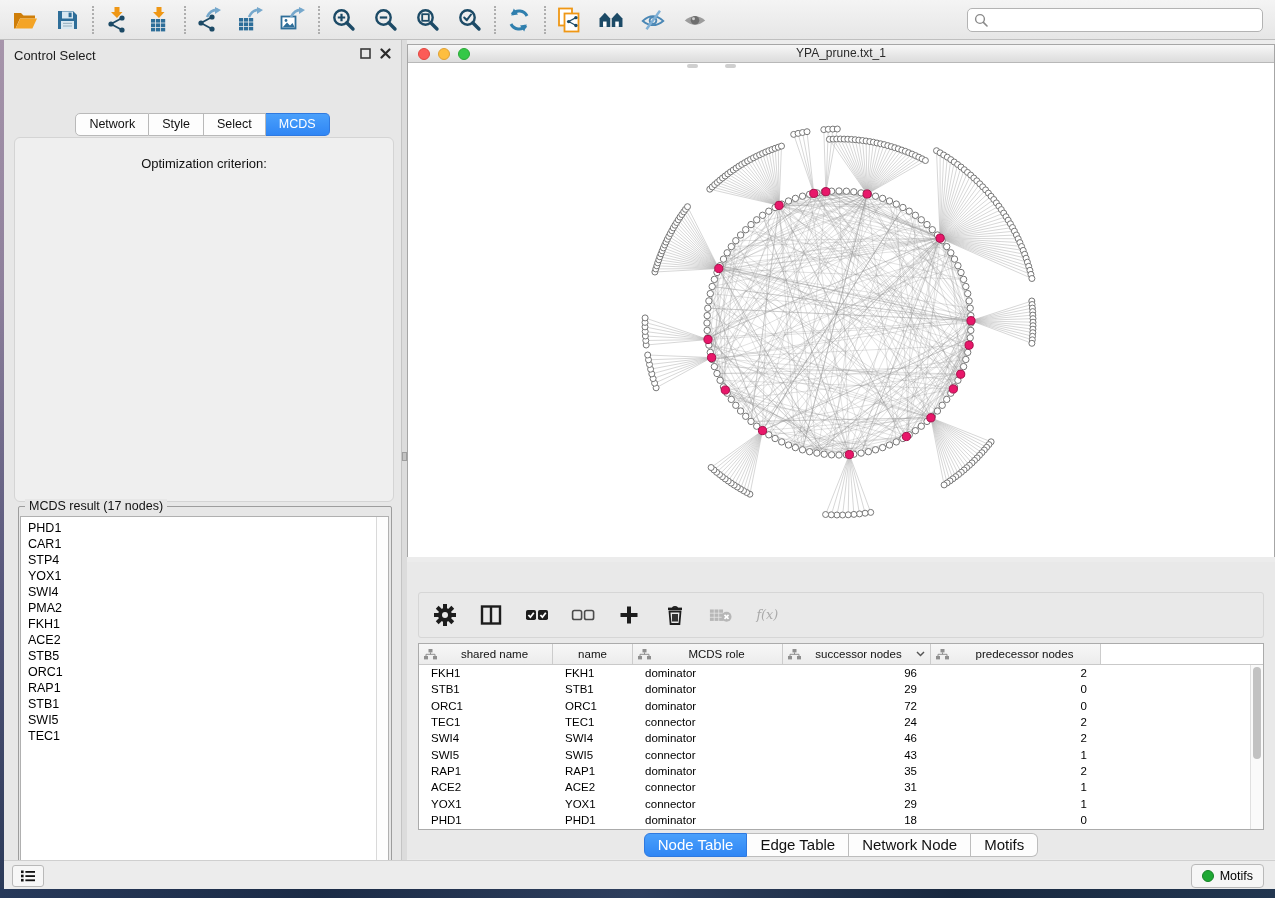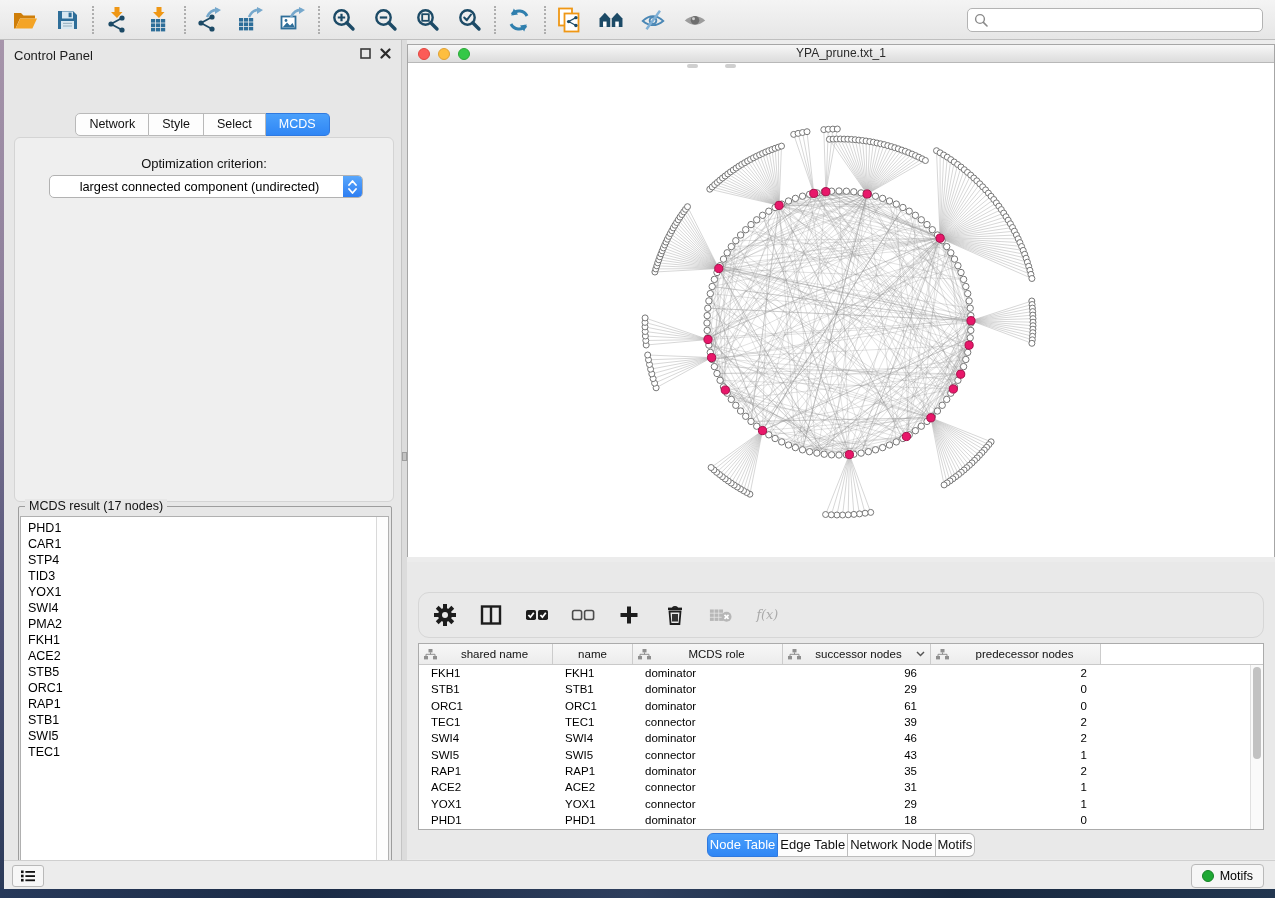--- a/index.html
+++ b/index.html
@@ -67,36 +67,36 @@
   .tl{width:12px;height:12px;border-radius:50%;box-sizing:border-box;}
   .tl.red{background:#fc5b57;border:1px solid #e2463f;}
   .tl.yel{background:#fdbe3f;border:1px solid #e0a135;}
   .tl.grn{background:#34c848;border:1px solid #2aa836;}
   .net-title{text-align:center;font-size:12px;color:#2a2a2a;line-height:16px;}
   .net-canvas{position:relative;width:866px;height:494px;background:#fff;}
 
   
   .table-panel{position:absolute;left:407px;top:562px;width:868px;height:297px;background:#e9e9e9;}
   .tp-toolbar{position:absolute;left:11px;top:30px;width:846px;height:46px;background:#e9e9e9;
-    border:1px solid #d6d6d6;border-radius:11px;display:flex;align-items:center;padding-left:14px;box-sizing:border-box;gap:22px;}
+    border:1px solid #d6d6d6;border-radius:3px;display:flex;align-items:center;padding-left:14px;box-sizing:border-box;gap:22px;}
   .tp-ico{width:24px;height:24px;display:flex;align-items:center;justify-content:center;cursor:default;}
   .tbl{position:absolute;left:11px;top:81px;width:846px;height:187px;background:#fff;border:1px solid #ababab;box-sizing:border-box;overflow:hidden;}
   .tbl-header{position:relative;height:20px;border-bottom:1px solid #c9c9c9;display:flex;}
   .th-cell{position:relative;height:20px;background:linear-gradient(#f7f7f7,#ececec);border-right:1px solid #cccccc;
     box-sizing:border-box;display:flex;align-items:center;font-size:11.5px;color:#111;}
   .th-cell .lbl{flex:1;text-align:center;padding:0 4px;}
   .th-cell .tree{margin-left:5px;}
   .tbl-rows{position:relative;}
   .tbl-row{display:flex;height:16.3px;align-items:center;}
   .td{font-size:11.5px;color:#000;box-sizing:border-box;padding-left:12px;white-space:nowrap;overflow:hidden;}
   .td.num{text-align:right;padding-right:14px;padding-left:0;}
   .tbl-scroll{position:absolute;right:0;top:21px;width:12px;height:165px;background:#fafafa;border-left:1px solid #e0e0e0;}
   .tbl-thumb{position:absolute;left:2px;top:2px;width:8px;height:92px;background:#c2c2c2;border-radius:4px;}
   .tp-tabs{position:absolute;left:0;top:271px;width:100%;display:flex;justify-content:center;}
-  .tp-tab{height:22px;line-height:22px;padding:0 2px;font-size:13px;background:#fdfdfd;border:1px solid #bdbdbd;border-left:none;color:#111;cursor:default;}
+  .tp-tab{height:22px;line-height:22px;padding:0 13px;font-size:15px;background:#fdfdfd;border:1px solid #bdbdbd;border-left:none;color:#111;cursor:default;}
   .tp-tab:first-child{border-left:1px solid #bdbdbd;border-radius:6px 0 0 6px;}
   .tp-tab:last-child{border-radius:0 6px 6px 0;}
   .tp-tab.sel{background:linear-gradient(#4aa0fb,#2f86f5);border-color:#2f79df;color:#fff;}
 
   
   .statusbar{position:absolute;left:4px;top:860px;width:1271px;height:28px;background:#ececec;border-top:1px solid #cfcfcf;}
   .status-left-btn{position:absolute;left:8px;top:4px;width:30px;height:20px;background:#f7f7f7;border:1px solid #b9b9b9;
     border-radius:3px;display:flex;align-items:center;justify-content:center;}
   .memory-btn{position:absolute;right:11px;top:3px;height:22px;background:#f6f6f6;border:1px solid #b9b9b9;border-radius:4px;
     display:flex;align-items:center;gap:6px;padding:0 10px;font-size:12.5px;color:#000;}
@@ -284,21 +284,21 @@
       </span>
       <input value="" placeholder="" style="">
     </div>
   </div>
 
   <div class="left-strip"></div>
   <div class="bottom-strip"></div>
 
   <div class="control-panel">
     <div class="panel-titlebar">
-      <span class="panel-title">Control Panel</span>
+      <span class="panel-title">Control Select</span>
       <span class="panel-btns">
         <span style="display:flex;">
             <svg width="11" height="11" viewBox="0 0 11 11">
               <rect x="1" y="1" width="9" height="9" fill="none" stroke="#3a3a3a" stroke-width="1.6"></rect>
             </svg>
           </span>
         <span style="display:flex;">
             <svg width="11" height="11" viewBox="0 0 11 11">
               <path d="M1.5 1.5 L9.5 9.5 M9.5 1.5 L1.5 9.5" stroke="#2a2a2a" stroke-width="2.2" stroke-linecap="round"></path>
             </svg>
@@ -307,41 +307,29 @@
     </div>
     <div class="cp-tabs" id="cp-tabs">
         <div class="cp-tab">Network</div>
         <div class="cp-tab">Style</div>
         <div class="cp-tab">Select</div>
         <div class="cp-tab sel">MCDS</div>
       </div>
 
     <div class="mcds-box">
       <div class="opt-label">Optimization criterion:</div>
-      <div class="selectbox">
-        <span class="sel-text">largest connected component (undirected)</span>
-        <span class="sel-spin">
-          <svg width="9" height="6" viewBox="0 0 9 6">
-              <path d="M1 5 L4.5 1 L8 5" fill="none" stroke="#fff" stroke-width="1.8" stroke-linecap="round" stroke-linejoin="round"></path>
-            </svg>
-          <svg width="9" height="6" viewBox="0 0 9 6">
-              <path d="M1 1 L4.5 5 L8 1" fill="none" stroke="#fff" stroke-width="1.8" stroke-linecap="round" stroke-linejoin="round"></path>
-            </svg>
-        </span>
-      </div>
     </div>
 
     <div class="groupbox">
       <span class="groupbox-label">MCDS result (17 nodes)</span>
       <div class="mcds-list">
         <div class="mcds-items" id="mcds-items">
             <div class="mcds-item">PHD1</div>
             <div class="mcds-item">CAR1</div>
             <div class="mcds-item">STP4</div>
-            <div class="mcds-item">TID3</div>
             <div class="mcds-item">YOX1</div>
             <div class="mcds-item">SWI4</div>
             <div class="mcds-item">PMA2</div>
             <div class="mcds-item">FKH1</div>
             <div class="mcds-item">ACE2</div>
             <div class="mcds-item">STB5</div>
             <div class="mcds-item">ORC1</div>
             <div class="mcds-item">RAP1</div>
             <div class="mcds-item">STB1</div>
             <div class="mcds-item">SWI5</div>
@@ -1386,28 +1374,28 @@
             <div class="td" style="width: 134px;">STB1</div>
             <div class="td" style="width: 80px;">STB1</div>
             <div class="td" style="width: 150px;">dominator</div>
             <div class="td num" style="width: 148px;">29</div>
             <div class="td num" style="width: 170px;">0</div>
           </div>
           <div class="tbl-row">
             <div class="td" style="width: 134px;">ORC1</div>
             <div class="td" style="width: 80px;">ORC1</div>
             <div class="td" style="width: 150px;">dominator</div>
-            <div class="td num" style="width: 148px;">61</div>
+            <div class="td num" style="width: 148px;">72</div>
             <div class="td num" style="width: 170px;">0</div>
           </div>
           <div class="tbl-row">
             <div class="td" style="width: 134px;">TEC1</div>
             <div class="td" style="width: 80px;">TEC1</div>
             <div class="td" style="width: 150px;">connector</div>
-            <div class="td num" style="width: 148px;">39</div>
+            <div class="td num" style="width: 148px;">24</div>
             <div class="td num" style="width: 170px;">2</div>
           </div>
           <div class="tbl-row">
             <div class="td" style="width: 134px;">SWI4</div>
             <div class="td" style="width: 80px;">SWI4</div>
             <div class="td" style="width: 150px;">dominator</div>
             <div class="td num" style="width: 148px;">46</div>
             <div class="td num" style="width: 170px;">2</div>
           </div>
           <div class="tbl-row">

